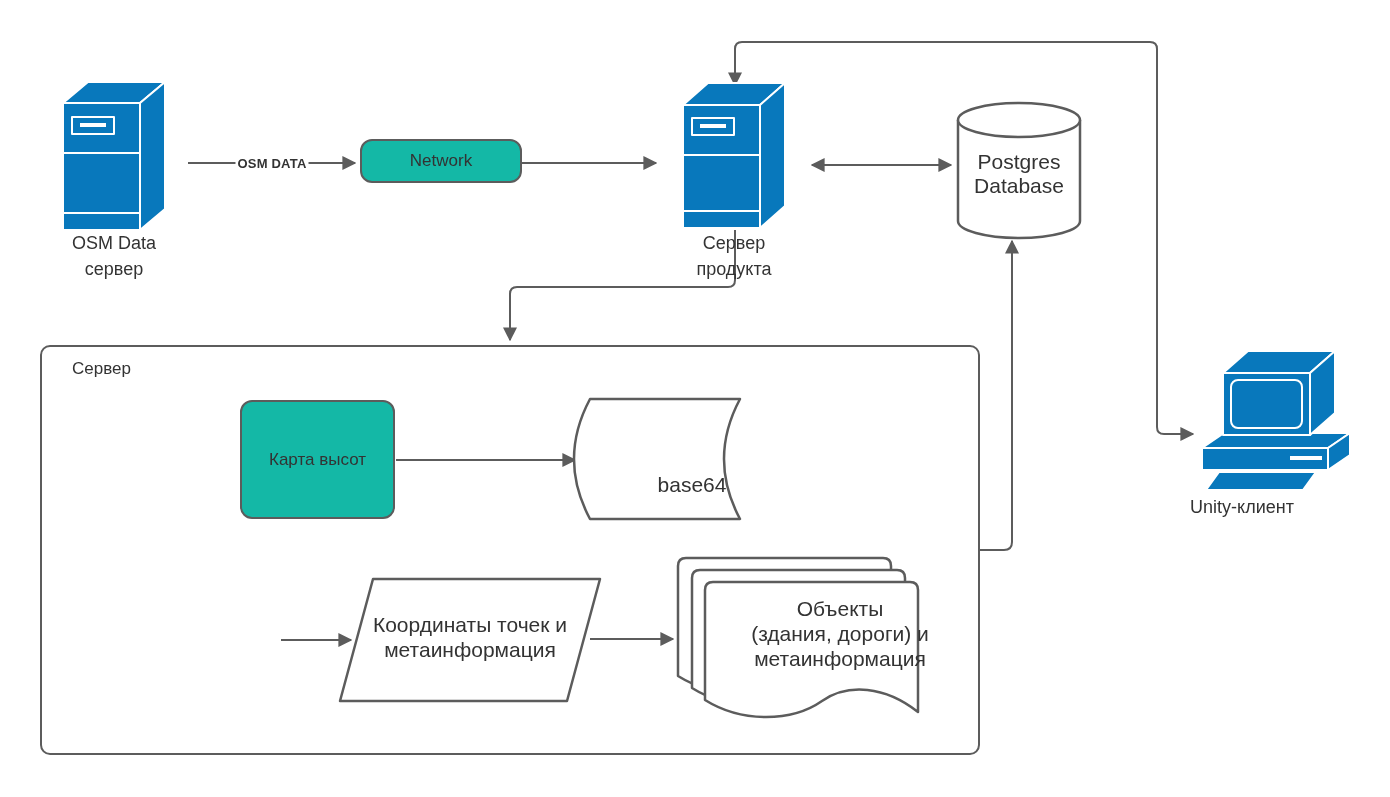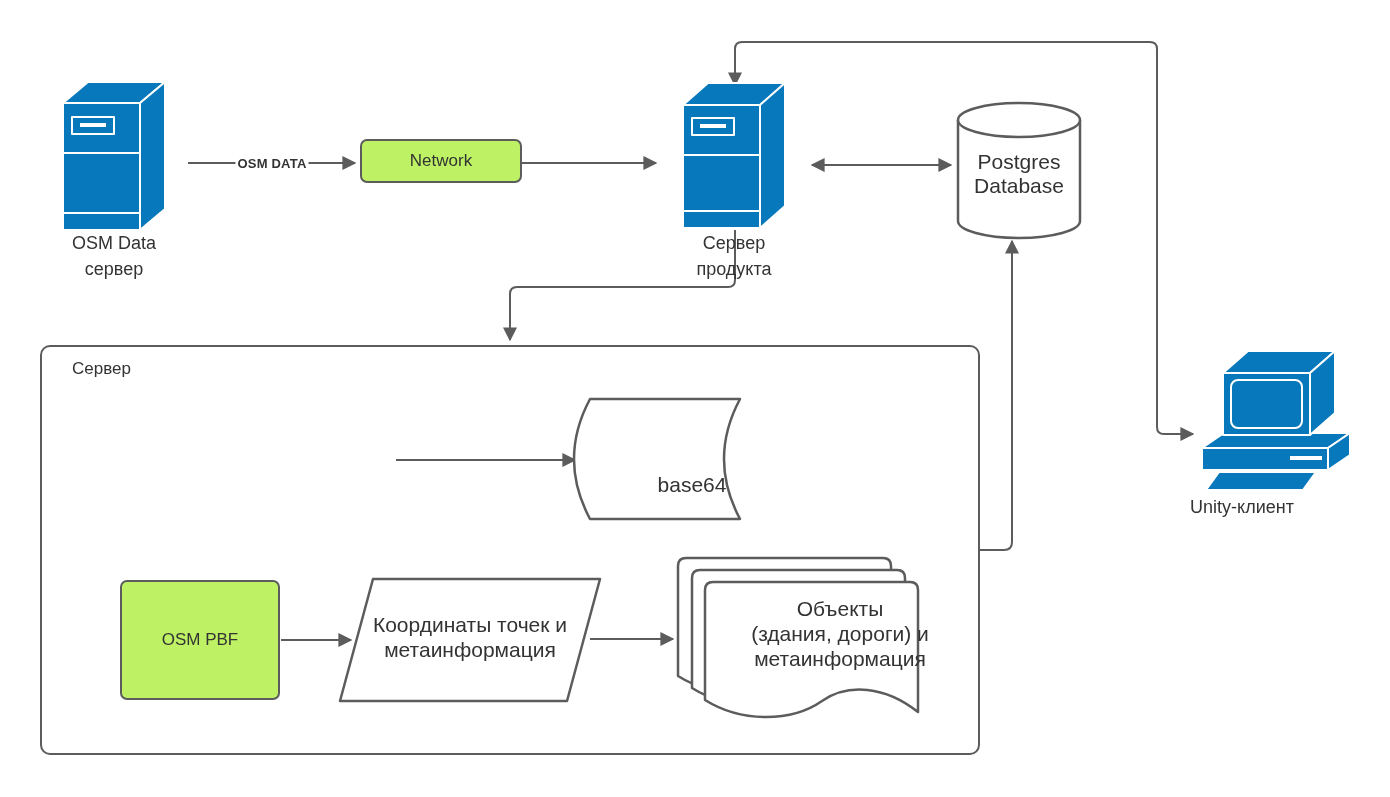--- a/index.html
+++ b/index.html
@@ -3,21 +3,21 @@
 <meta charset="utf-8">
 <style>
   html,body{margin:0;padding:0;background:#ffffff;}
   .stage{
     position:relative;width:1390px;height:797px;background:#ffffff;overflow:hidden;
     font-family:"Liberation Sans",sans-serif;color:#333333;
   }
   svg{position:absolute;left:0;top:0;}
   
   .box{
-    position:absolute;background:#bef264;border:2px solid #5c5c5c;border-radius:7px;
+    position:absolute;background:#14b8a6;border:2px solid #5c5c5c;border-radius:12px;
     display:flex;align-items:center;justify-content:center;
     font-size:17px;color:#333333;z-index:3;text-align:center;
   }
   .container-box{
     position:absolute;left:40px;top:345px;width:936px;height:406px;
     background:#ffffff;border:2px solid #5c5c5c;border-radius:10px;z-index:1;
   }
   
   .label{
     position:absolute;z-index:4;color:#333333;text-align:center;
@@ -111,24 +111,24 @@
       <rect x="1231" y="380" width="71" height="48" rx="7" fill="none"></rect>
 
       <path d="M1219,472 L1316,472 L1303,490 L1206,490 Z"></path>
     </g>
   </svg>
 
   <div class="box" style="left:360px;top:139px;width:158px;height:40px;">
     <span>Network</span>
   </div>
 
+  <div class="box" style="left:240px;top:400px;width:151px;height:115px;">
+    <span>Карта высот</span>
+  </div>
 
-  <div class="box" style="left:120px;top:580px;width:156px;height:116px;">
-    <span>OSM PBF</span>
-  </div>
 
   <div class="label caption" style="left:114px;top:230px;">OSM Data
 сервер</div>
 
   <div class="edge-label" style="left:272px;top:163px;">OSM DATA</div>
 
   <div class="label caption" style="left:734px;top:230px;">Сервер
 продукта</div>
 
   <div class="label" style="left:1019px;top:150px;line-height:24px;">Postgres

